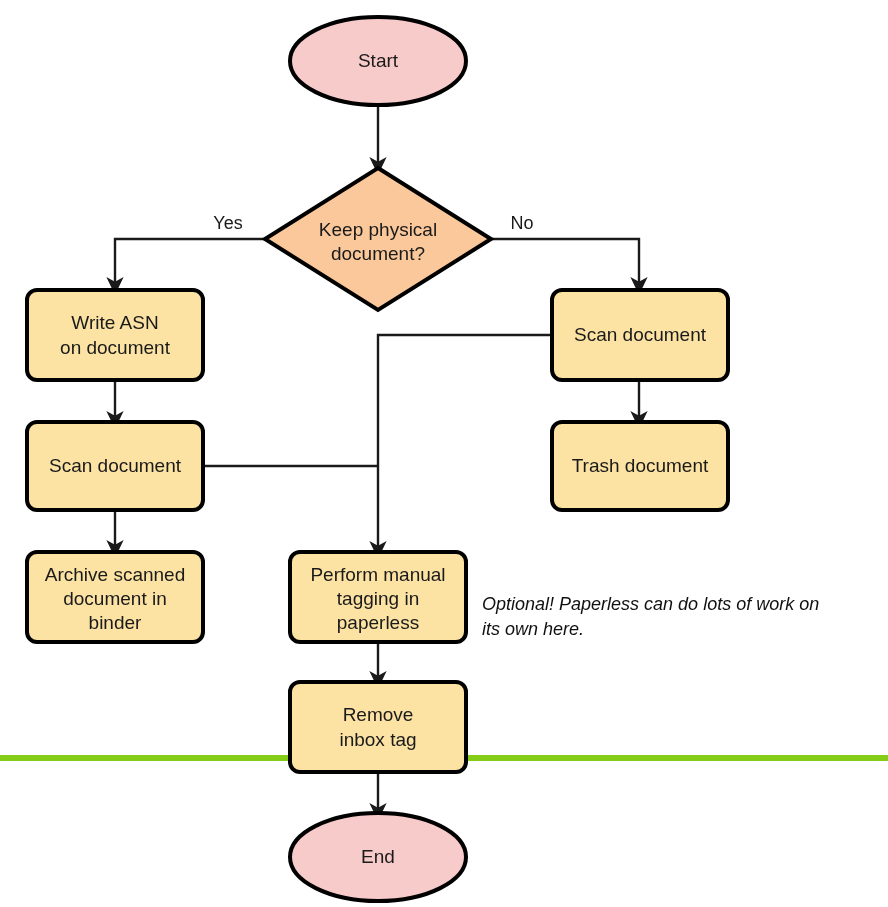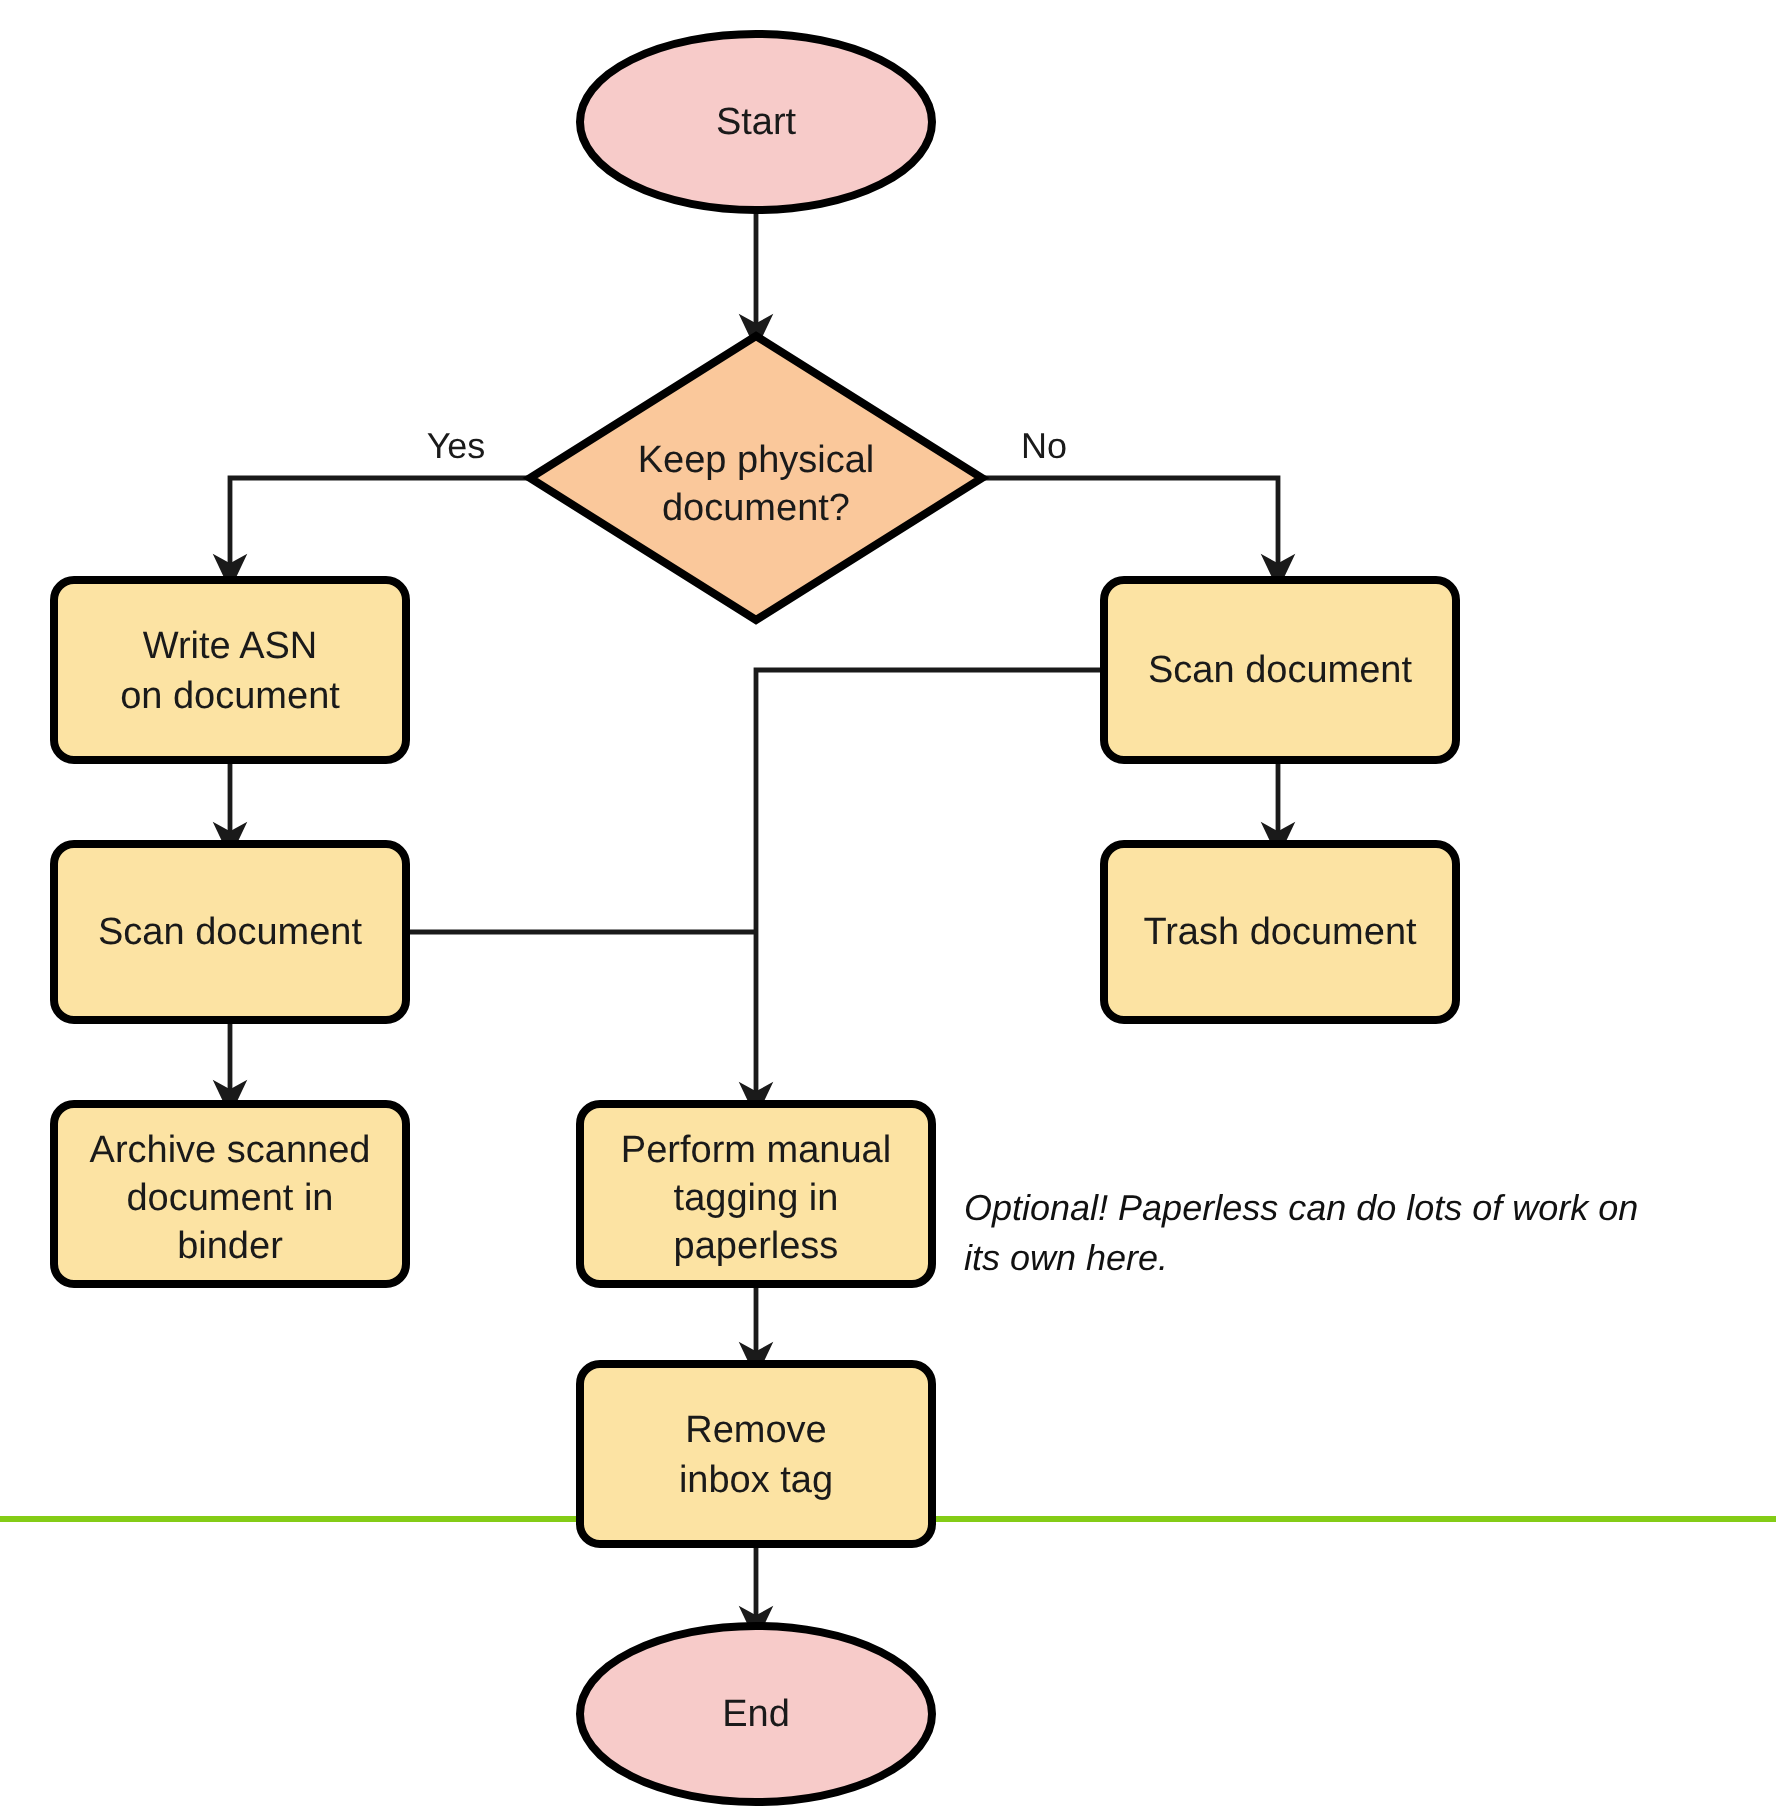--- a/index.html
+++ b/index.html
@@ -12,21 +12,21 @@
     width: 888px;
     height: 907px;
     font-family: "Liberation Sans", sans-serif;
     overflow: hidden;
   }
   #flow-root {
     position: relative;
     width: 888px;
     height: 761px;
     background: #ffffff;
-    border-bottom: 3px solid #84cc16;
+    border-bottom: 6px solid #84cc16;
     box-sizing: border-box;
   }
   svg#flow-canvas {
     position: absolute;
     left: 0;
     top: 0;
     width: 888px;
     height: 907px;
     display: block;
   }

